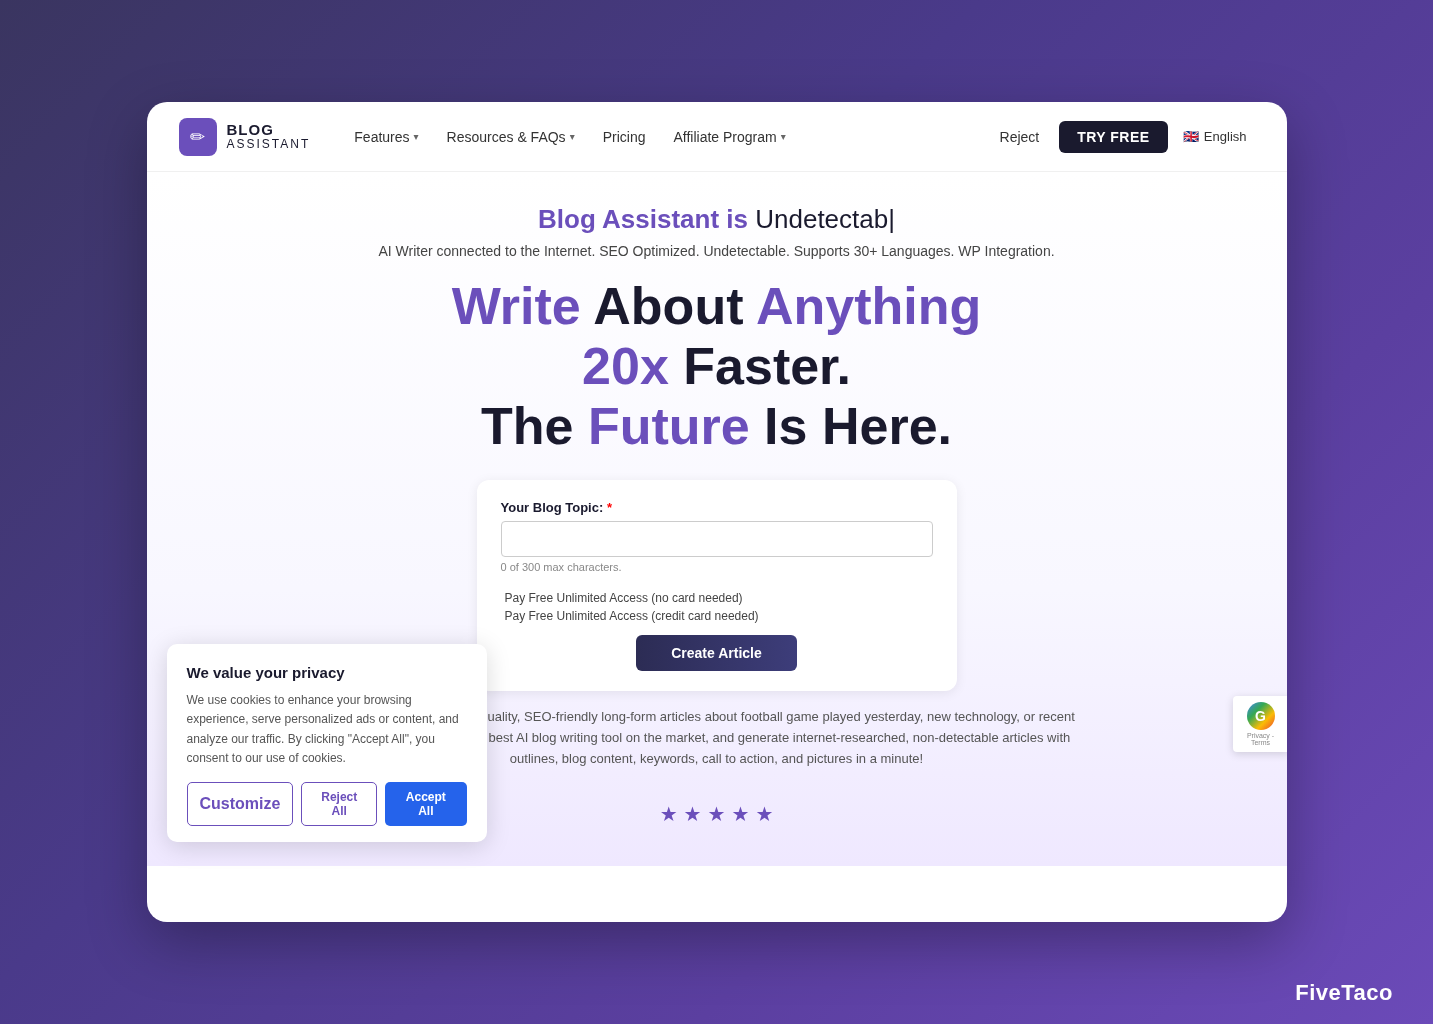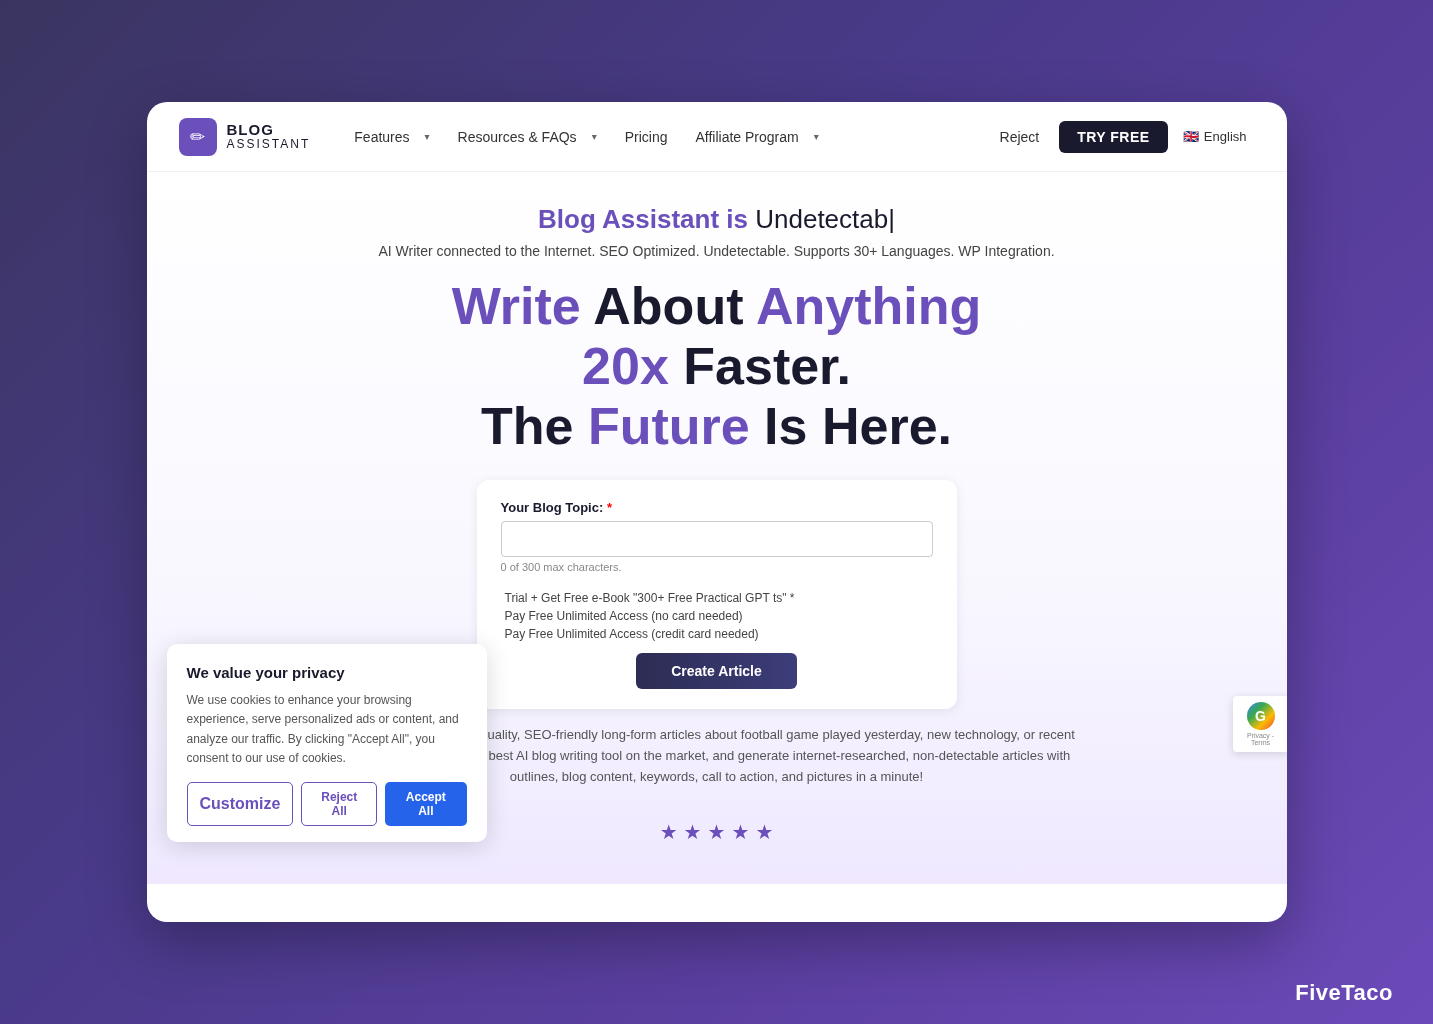--- a/index.html
+++ b/index.html
@@ -70,21 +70,21 @@
     }
     .nav-links {
       display: flex;
       align-items: center;
       gap: 4px;
       flex: 1;
     }
     .nav-link {
       display: flex;
       align-items: center;
-      gap: 15px;
+      gap: 4px;
       padding: 6px 12px;
       color: #333;
       font-size: 14px;
       font-weight: 500;
       cursor: pointer;
       border-radius: 6px;
       white-space: nowrap;
     }
     .nav-link .chevron {
       font-size: 10px;
@@ -391,24 +391,20 @@
 
     <div class="form-area">
       <label class="form-label">
         <span>Your Blog Topic:</span>
         <span class="req">*</span>
       </label>
       <input class="form-input" type="text" placeholder="" style="">
       <div class="form-char-count">0 of 300 max characters.</div>
       <div class="form-options">
         <div class="form-option-item">
-          <span>Trial + Get Free e-Book "300+ Free Practical GPT</span>
-          <span>ts" *</span>
-        </div>
-        <div class="form-option-item">
           <span>Pay Free Unlimited Access (no card needed)</span>
         </div>
         <div class="form-option-item">
           <span>Pay Free Unlimited Access (credit card needed)</span>
         </div>
       </div>
       <button class="create-btn">Create Article</button>
     </div>
 
     <p class="hero-bottom-desc">Easily generate high-quality, SEO-friendly long-form articles about football game played yesterday, new technology, or recent local election! Try the best AI blog writing tool on the market, and generate internet-researched, non-detectable articles with outlines, blog content, keywords, call to action, and pictures in a minute!</p>

